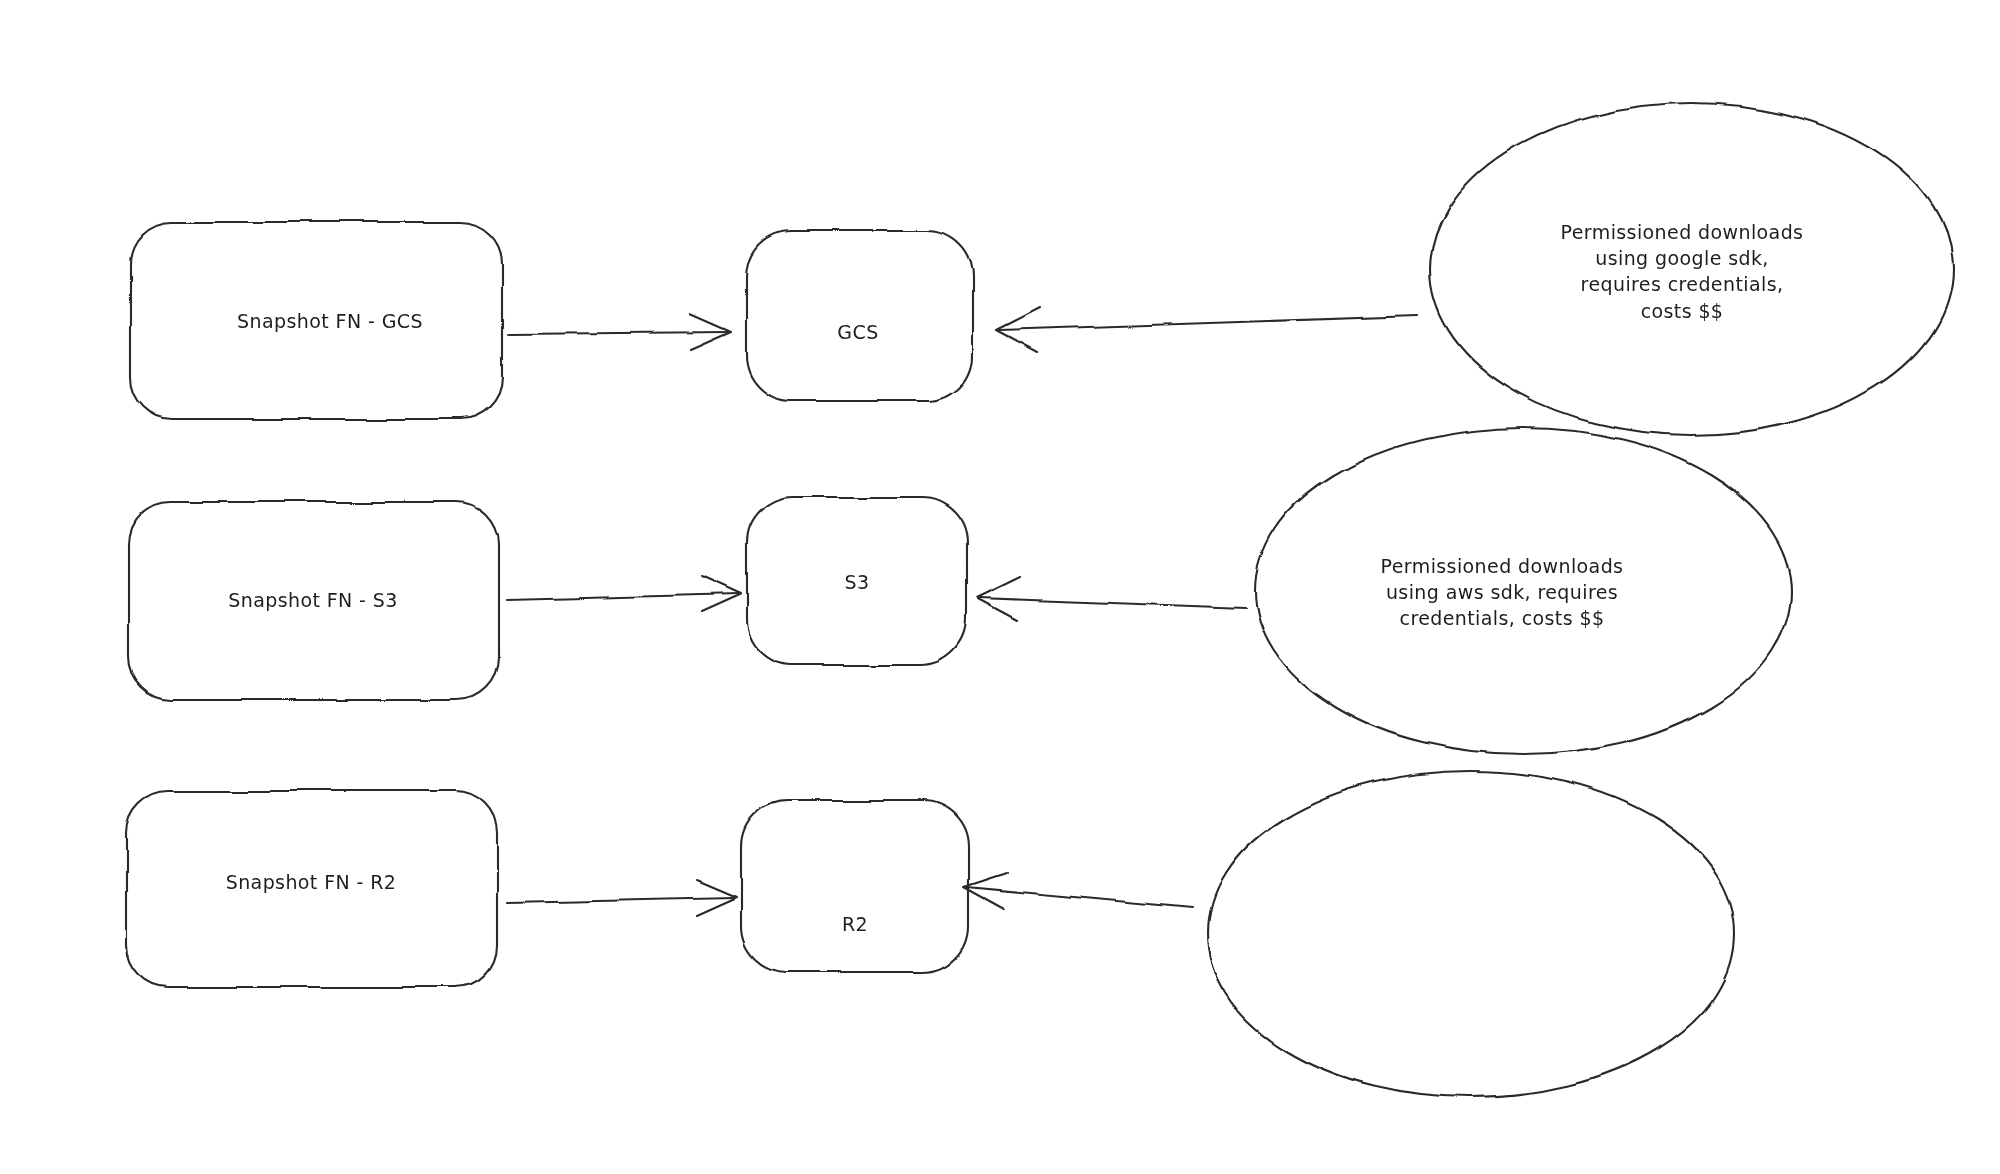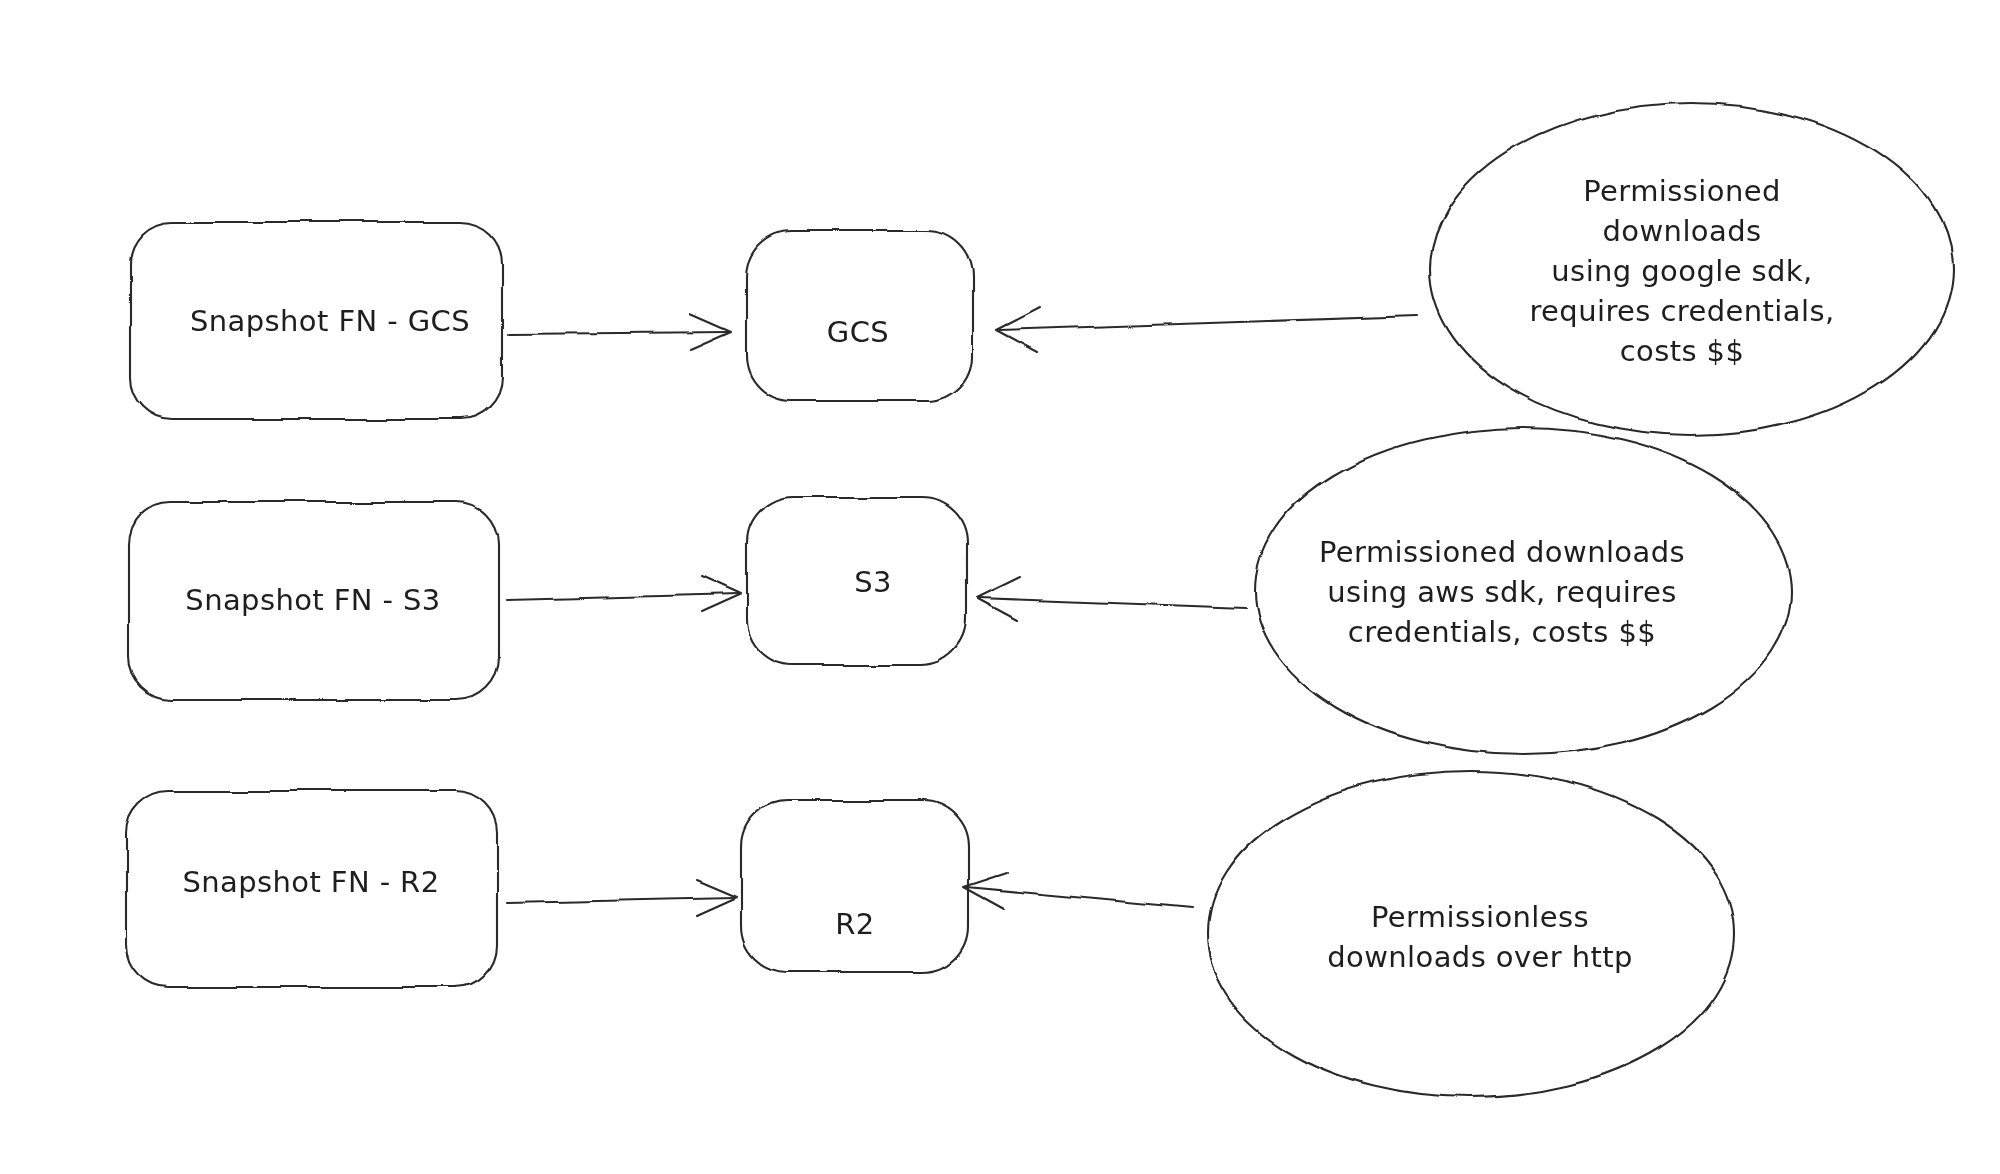--- a/index.html
+++ b/index.html
@@ -28,21 +28,21 @@
     stroke: var(--ink, #2a2a2a);
     stroke-width: 2.1;
     stroke-linecap: round;
     stroke-linejoin: round;
   }
   .label {
     position: absolute;
     transform: translate(-50%, -50%);
     white-space: pre-line;
     text-align: center;
-    font-size: 29px;
+    font-size: 19px;
     letter-spacing: 0.4px;
     line-height: 1.38;
   }
 </style>
 </head>
 <body>
 
 <div class="canvas">
 
   <svg viewBox="0 0 2000 1174">
@@ -94,23 +94,21 @@
   </svg>
 
   <div class="label" style="left:316px; top:321px;margin-left:14px;">Snapshot FN - GCS</div>
   <div class="label" style="left:858px; top:332px;">GCS</div>
   <div class="label" style="left:1682px; top:271px;">Permissioned downloads
 using google sdk,
 requires credentials,
 costs $$</div>
 
   <div class="label" style="left:313px; top:600px;">Snapshot FN - S3</div>
-  <div class="label" style="left:857px; top:582px;margin-left:16px;">S3</div>
+  <div class="label" style="left:857px; top:582px;">S3</div>
   <div class="label" style="left:1502px; top:592px;">Permissioned downloads
 using aws sdk, requires
 credentials, costs $$</div>
 
   <div class="label" style="left:311px; top:882px;">Snapshot FN - R2</div>
   <div class="label" style="left:855px; top:924px;">R2</div>
-  <div class="label" style="left:1480px; top:937px;">Permissionless
-downloads over http</div>
 
 </div>
 
 </body></html>

